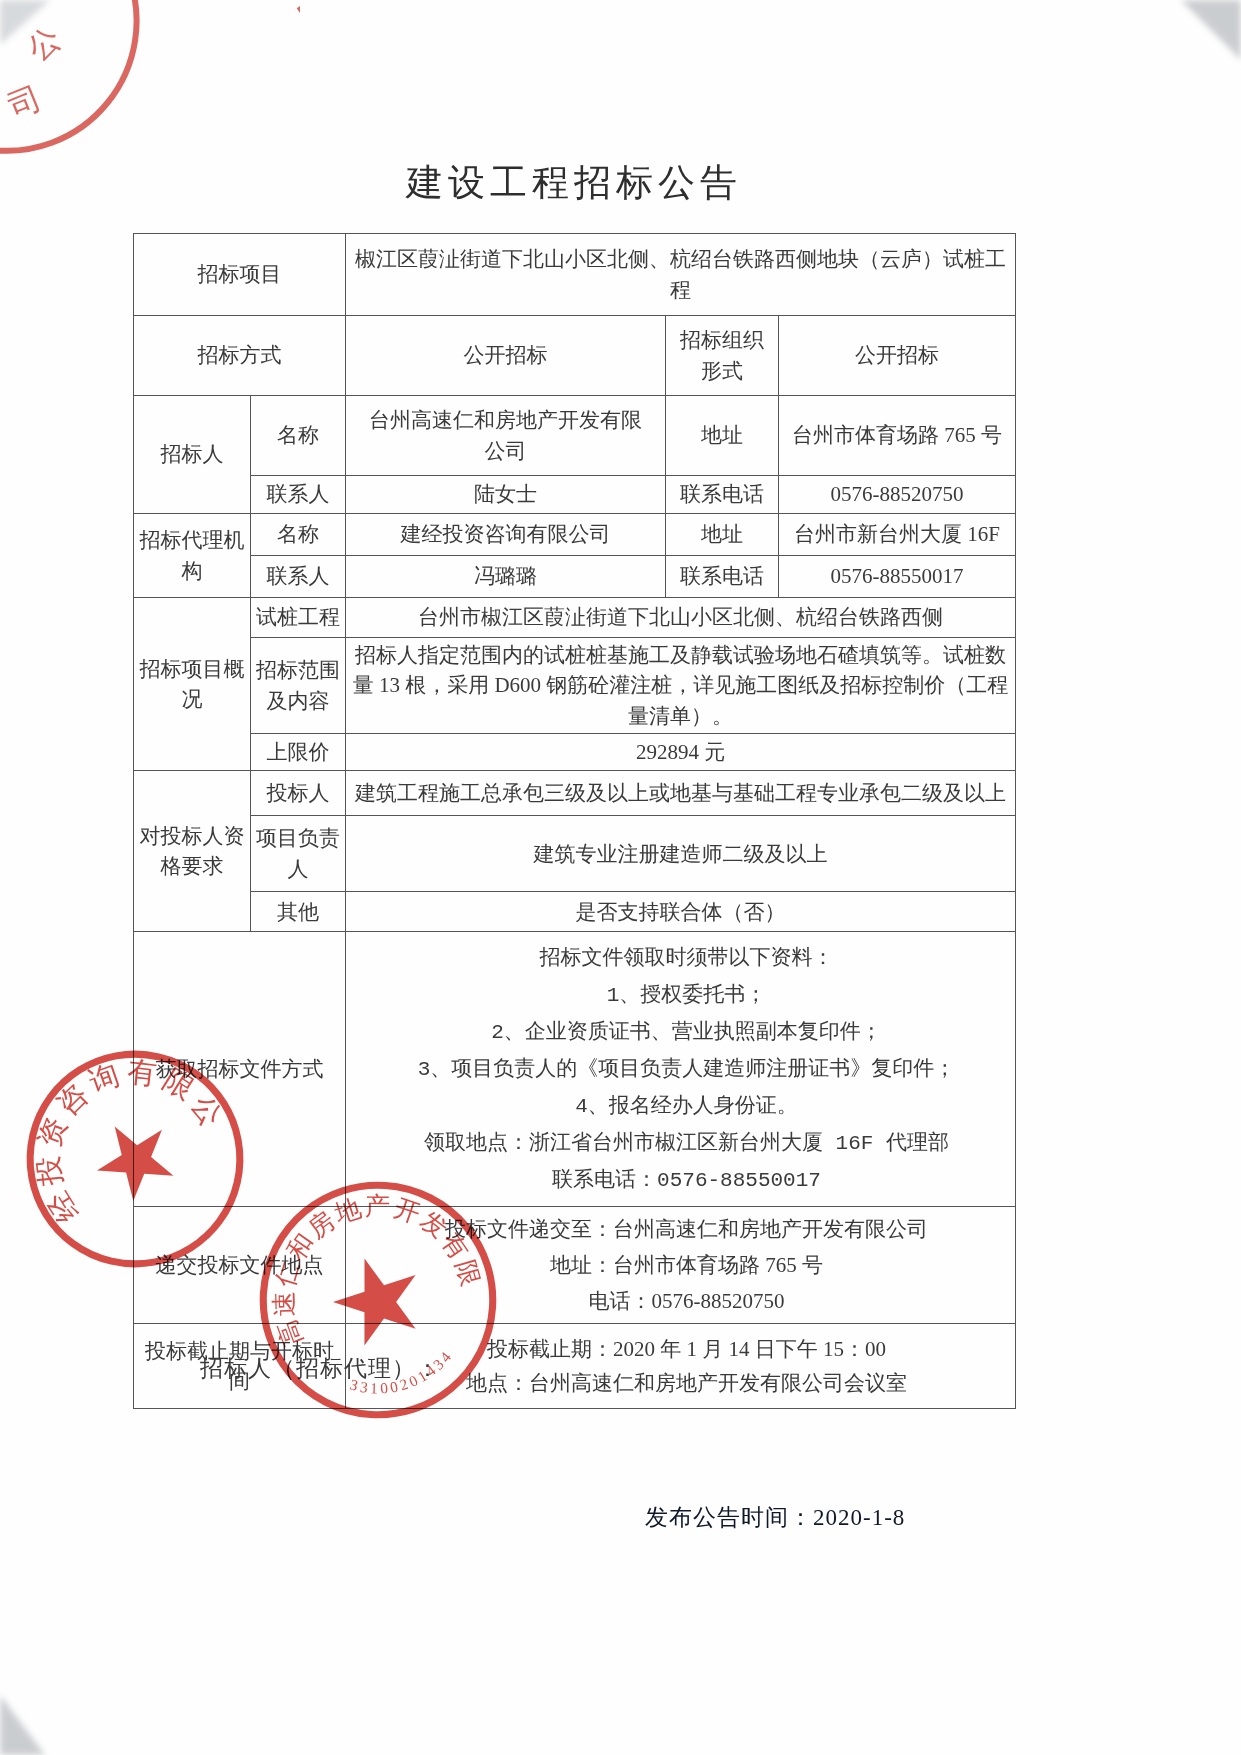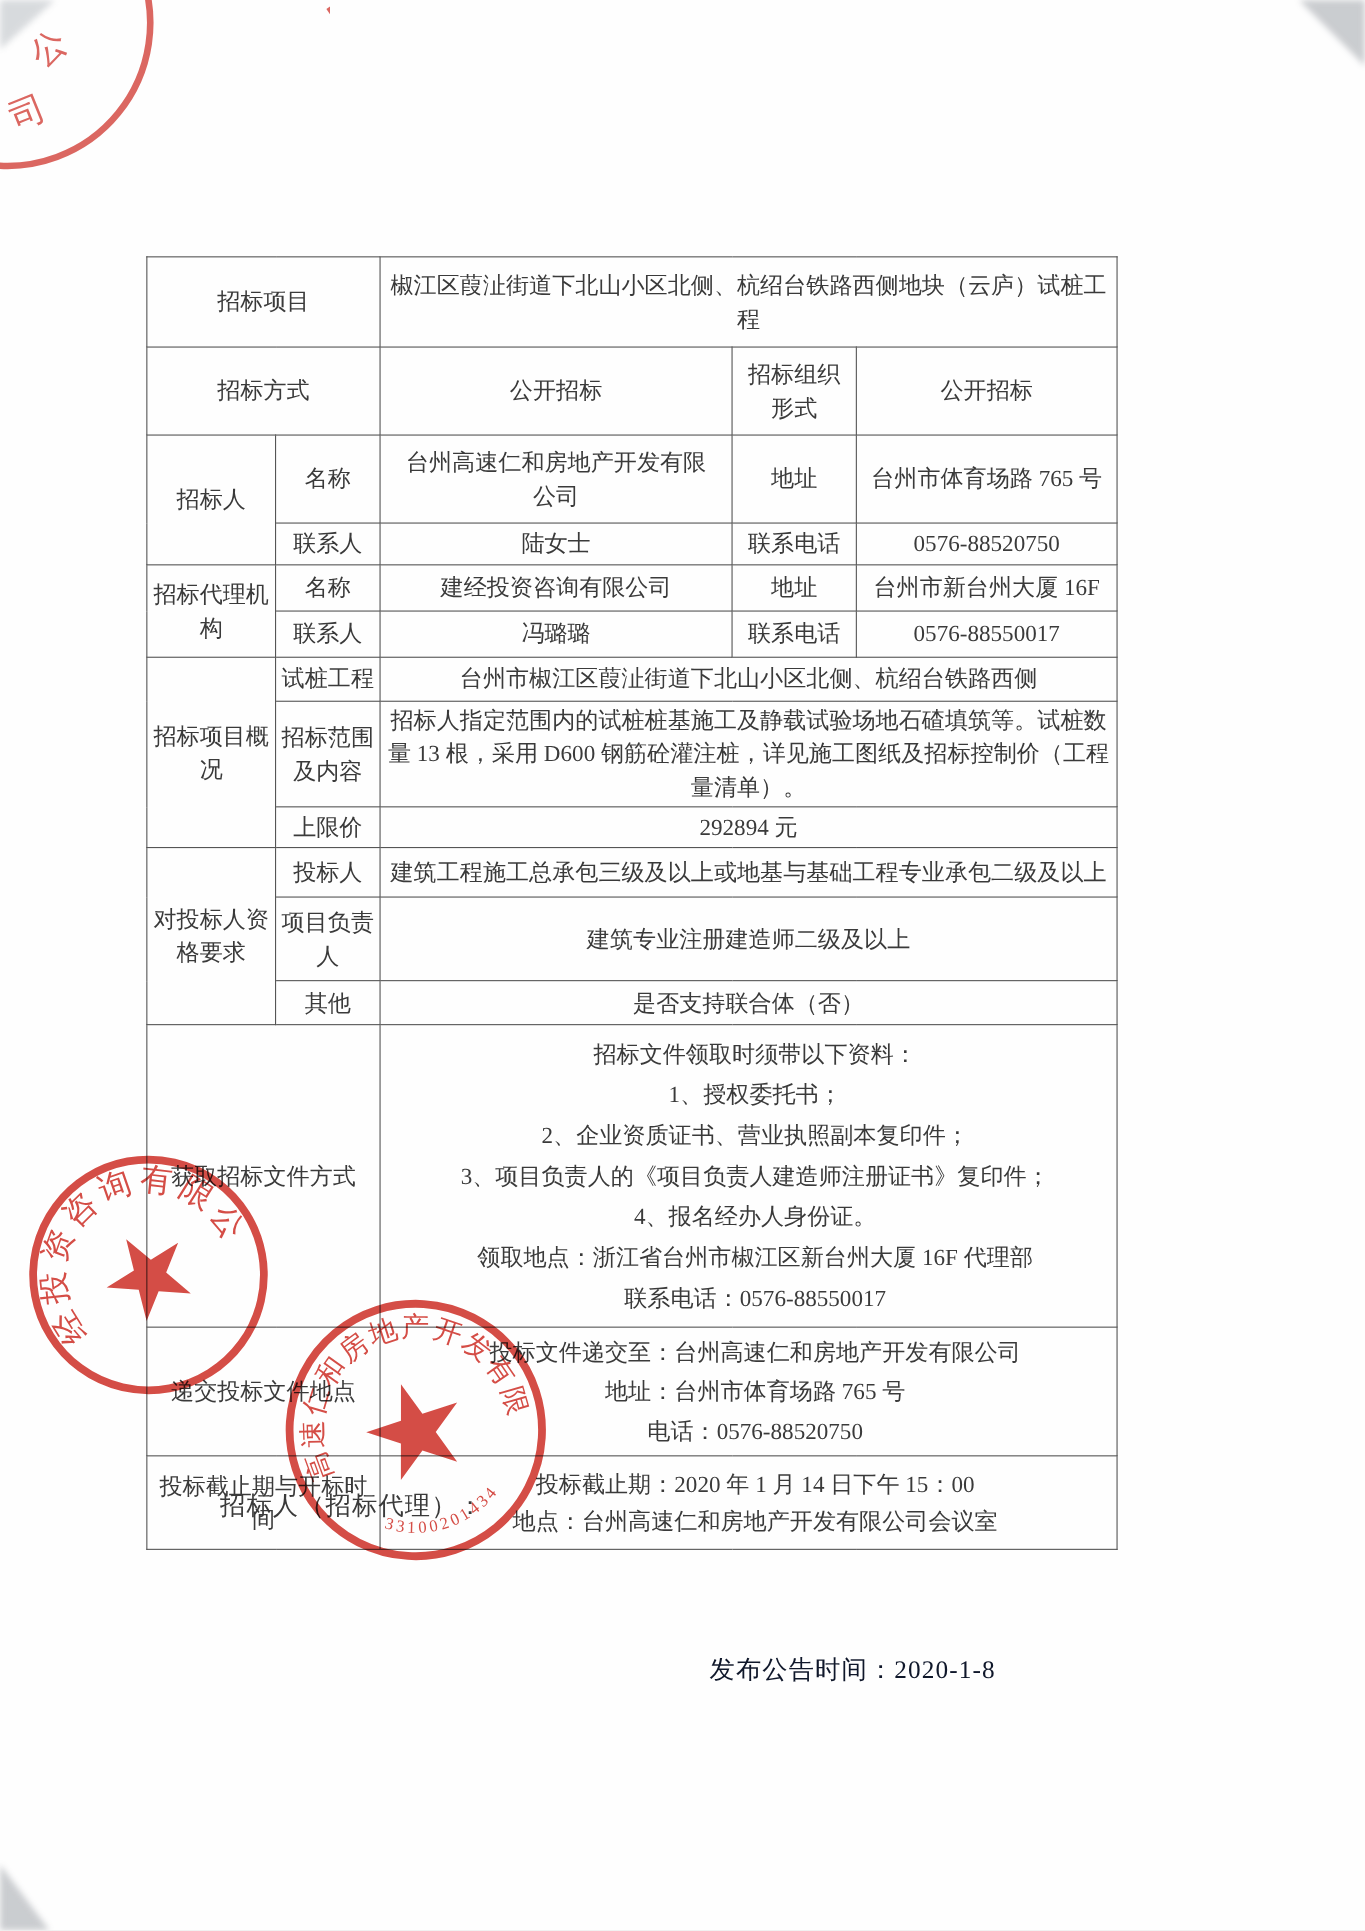--- a/index.html
+++ b/index.html
@@ -21,40 +21,41 @@
     border:1px solid #555; padding:2px 4px;
     text-align:center; vertical-align:middle;
     font-size:21px; line-height:1.45; color:#3a3a3a;
     overflow:hidden;
   }
   td.lbl { color:#333; }
   td.val-left { text-align:left; padding:2px 12px; }
   td.num { font-family:Liberation Serif, serif; font-size:20px;margin-left:12px; }
   .mlines { text-align:left; }
   .mlines div { padding-left:12px; }
-  .lh37 div { line-height:37px; }
+  .lh37 div { line-height:37px;font-family:Liberation Mono, monospace; }
   .lh36 div { line-height:36px; }
   .lh34 div { line-height:34px; }
   .sig {
     position:absolute; top:1353px; left:200px;
     font-size:23px; letter-spacing:1px; color:#3a3a3a;
   }
   .pubdate {
     position:absolute; top:1502px; left:645px;
     font-size:23px; letter-spacing:1px; color:#0f172a;
   }
   .stamp { position:absolute; mix-blend-mode:multiply; opacity:.88; pointer-events:none; }
   .stamp svg text { font-family:"Liberation Serif","DejaVu Serif",serif; }
   .corner-shadow { position:absolute; pointer-events:none; filter:blur(3px); opacity:.45; }
 </style>
 </head>
 <body>
 
 <div class="page">
 
+  <div class="doc-title">建设工程招标公告</div>
 
   <table class="announce">
     <colgroup>
       <col style="width:117px">
         <col style="width:95px">
         <col style="width:320px">
       <col style="width:113px">
         <col style="width:237px">
     </colgroup>
     <tbody>

